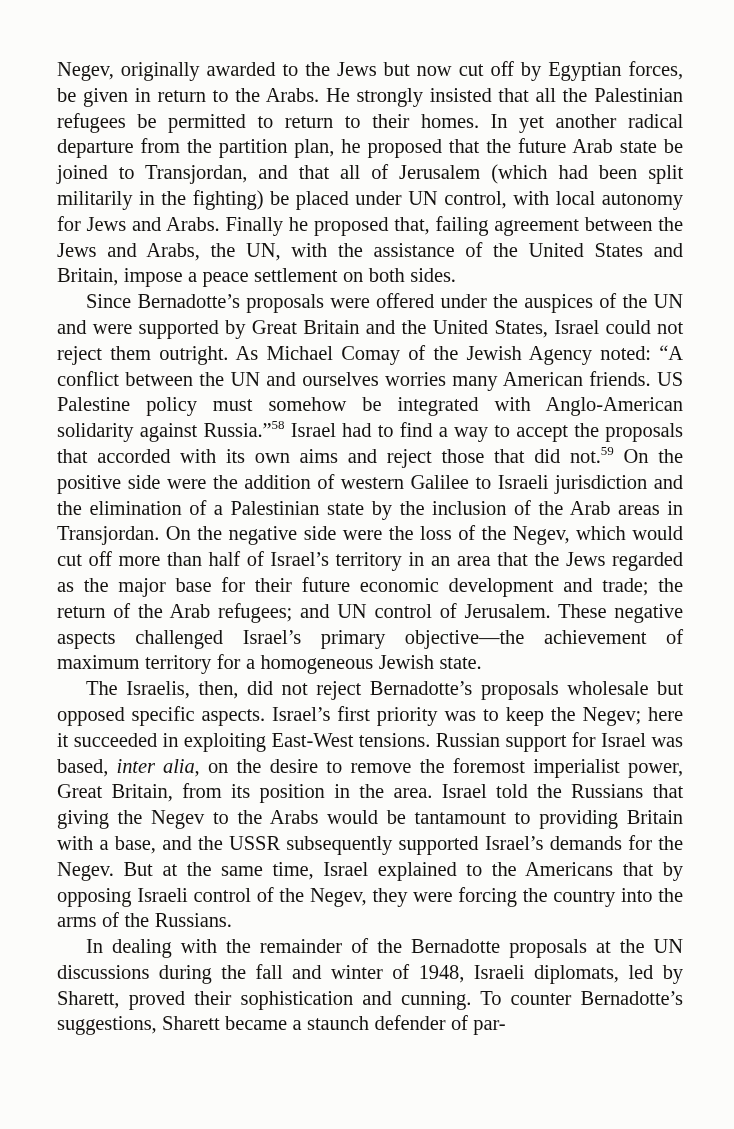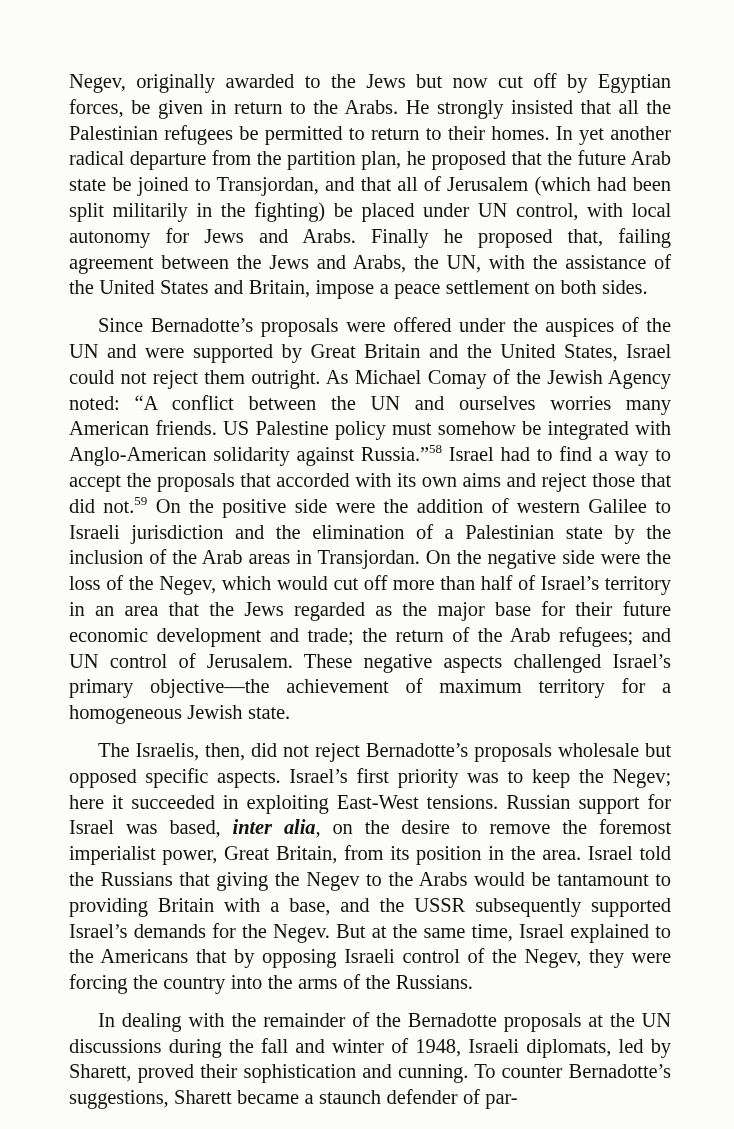--- a/index.html
+++ b/index.html
@@ -16,34 +16,33 @@
     font-family: "Liberation Serif", "DejaVu Serif", serif;
     color: #141210;
   }
   .text-block {
     position: absolute;
     left: 57px;
     top: 57px;
     width: 626px;
   }
   .para {
-    margin: 12px;
+    margin: 0;
     font-size: 20.5px;
     line-height: 25.8px;
     text-align: justify;
     text-justify: inter-word;
     letter-spacing: -0.1px;
     word-spacing: 0.5px;
   }
   .para.indent {
     text-indent: 29px;
   }
   .italic {
     font-style: italic;
-    font-weight: bold;
   }
   .sup {
     font-size: 13px;
     vertical-align: super;
     line-height: 0;
     letter-spacing: 0;
   }
 </style>
 </head>
 <body>

